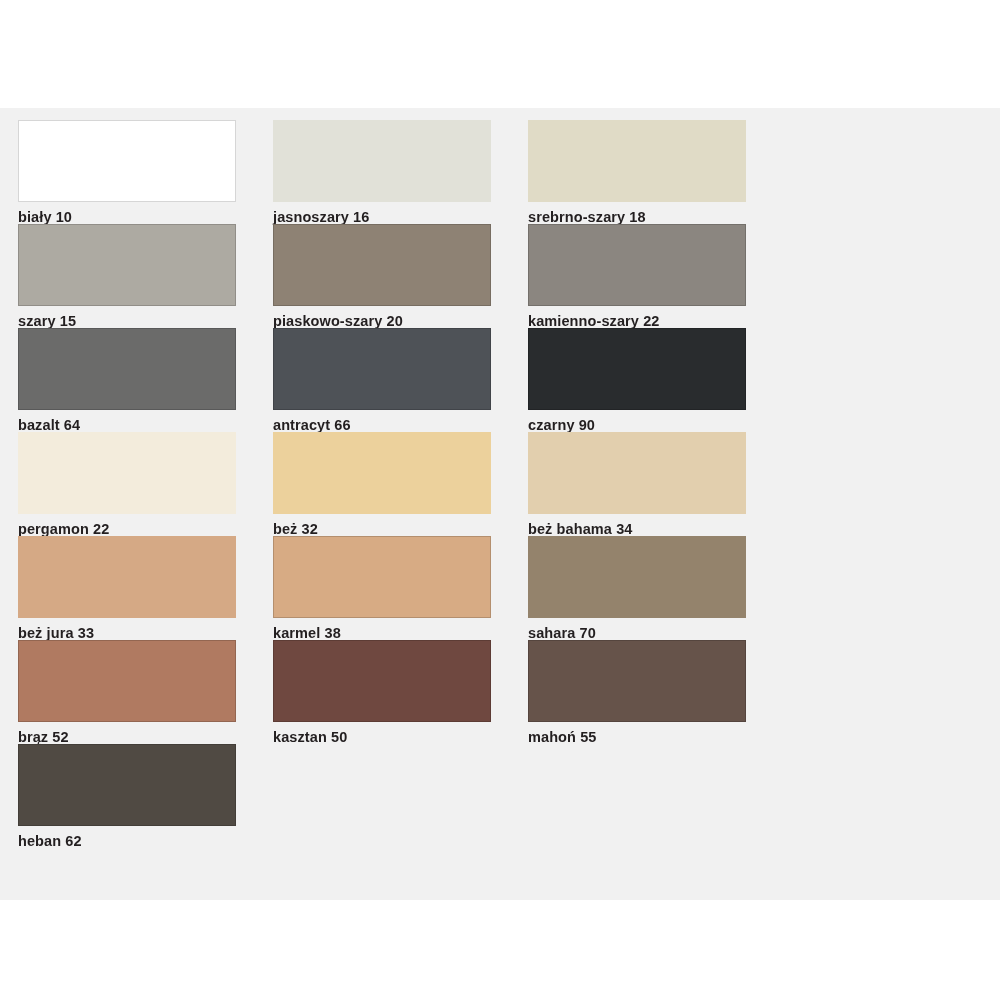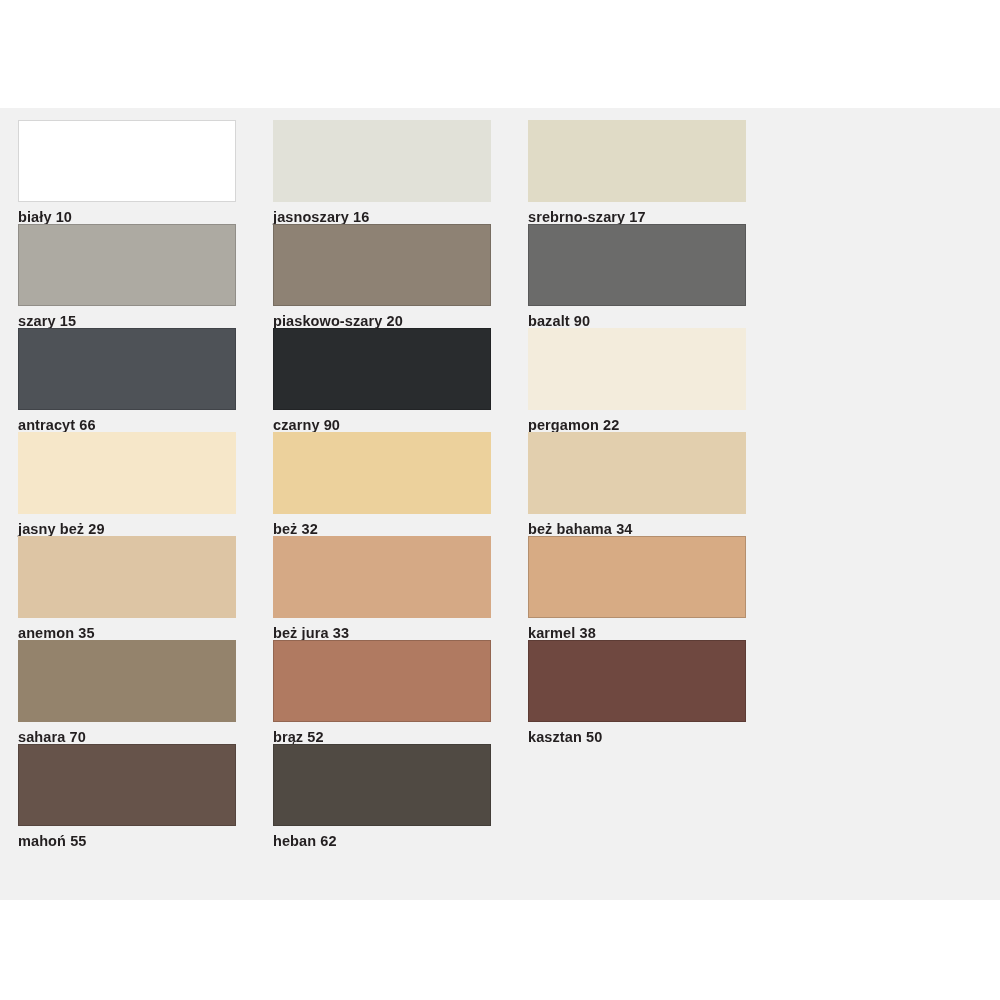--- a/index.html
+++ b/index.html
@@ -64,61 +64,57 @@
       <div class="swatch-cell">
         <span class="swatch-chip" style="background: rgb(255, 255, 255); box-shadow: rgba(0, 0, 0, 0.16) 0px 0px 0px 1px inset;"></span>
         <span class="swatch-label">biały 10</span>
       </div>
       <div class="swatch-cell">
         <span class="swatch-chip" style="background: rgb(225, 225, 216);"></span>
         <span class="swatch-label">jasnoszary 16</span>
       </div>
       <div class="swatch-cell">
         <span class="swatch-chip" style="background: rgb(224, 219, 198);"></span>
-        <span class="swatch-label">srebrno-szary 17</span>
+        <span class="swatch-label">srebrno-szary 18</span>
       </div>
       <div class="swatch-cell">
         <span class="swatch-chip" style="background: rgb(173, 170, 162); box-shadow: rgba(0, 0, 0, 0.16) 0px 0px 0px 1px inset;"></span>
         <span class="swatch-label">szary 15</span>
       </div>
       <div class="swatch-cell">
         <span class="swatch-chip" style="background: rgb(142, 130, 116); box-shadow: rgba(0, 0, 0, 0.16) 0px 0px 0px 1px inset;"></span>
         <span class="swatch-label">piaskowo-szary 20</span>
       </div>
       <div class="swatch-cell">
+        <span class="swatch-chip" style="background: rgb(139, 134, 128); box-shadow: rgba(0, 0, 0, 0.16) 0px 0px 0px 1px inset;"></span>
+        <span class="swatch-label">kamienno-szary 22</span>
+      </div>
+      <div class="swatch-cell">
         <span class="swatch-chip" style="background: rgb(107, 107, 106); box-shadow: rgba(0, 0, 0, 0.16) 0px 0px 0px 1px inset;"></span>
-        <span class="swatch-label">bazalt 90</span>
+        <span class="swatch-label">bazalt 64</span>
       </div>
       <div class="swatch-cell">
         <span class="swatch-chip" style="background: rgb(78, 82, 87); box-shadow: rgba(0, 0, 0, 0.16) 0px 0px 0px 1px inset;"></span>
         <span class="swatch-label">antracyt 66</span>
       </div>
       <div class="swatch-cell">
         <span class="swatch-chip" style="background: rgb(41, 44, 46); box-shadow: rgba(0, 0, 0, 0.16) 0px 0px 0px 1px inset;"></span>
         <span class="swatch-label">czarny 90</span>
       </div>
       <div class="swatch-cell">
         <span class="swatch-chip" style="background: rgb(243, 236, 220);"></span>
         <span class="swatch-label">pergamon 22</span>
       </div>
       <div class="swatch-cell">
-        <span class="swatch-chip" style="background: rgb(246, 231, 201);"></span>
-        <span class="swatch-label">jasny beż 29</span>
-      </div>
-      <div class="swatch-cell">
         <span class="swatch-chip" style="background: rgb(236, 209, 156);"></span>
         <span class="swatch-label">beż 32</span>
       </div>
       <div class="swatch-cell">
         <span class="swatch-chip" style="background: rgb(226, 207, 174);"></span>
         <span class="swatch-label">beż bahama 34</span>
-      </div>
-      <div class="swatch-cell">
-        <span class="swatch-chip" style="background: rgb(221, 197, 164);"></span>
-        <span class="swatch-label">anemon 35</span>
       </div>
       <div class="swatch-cell">
         <span class="swatch-chip" style="background: rgb(213, 169, 133);"></span>
         <span class="swatch-label">beż jura 33</span>
       </div>
       <div class="swatch-cell">
         <span class="swatch-chip" style="background: rgb(215, 171, 132); box-shadow: rgba(0, 0, 0, 0.16) 0px 0px 0px 1px inset;"></span>
         <span class="swatch-label">karmel 38</span>
       </div>
       <div class="swatch-cell">

